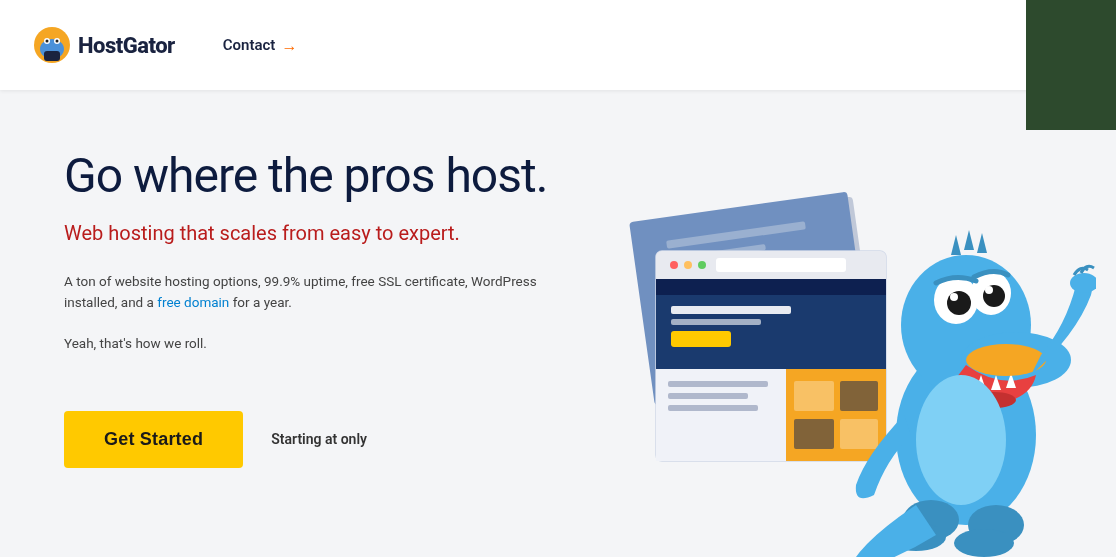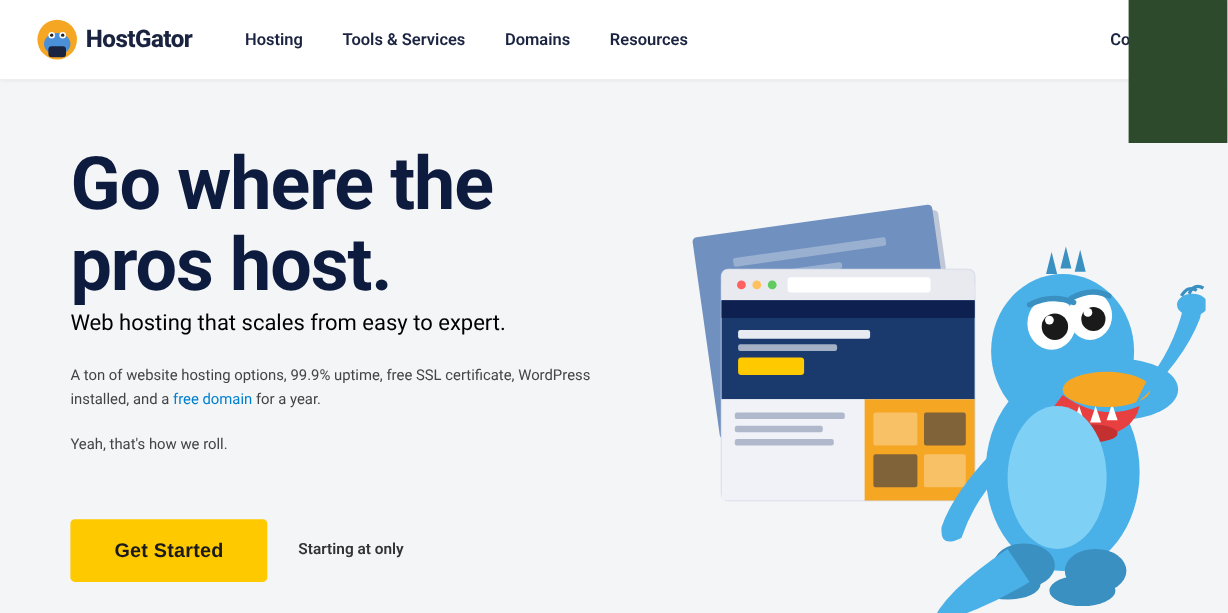--- a/index.html
+++ b/index.html
@@ -10,21 +10,21 @@
       min-height: 557px;
       overflow: hidden;
     }
 
     
     nav {
       background: #fff;
       display: flex;
       align-items: center;
       padding: 0 32px;
-      height: 72px;
+      height: 90px;
       box-shadow: 0 1px 4px rgba(0,0,0,0.08);
       position: relative;
       z-index: 10;
     }
     .logo-area {
       display: flex;
       align-items: center;
       gap: 6px;
       margin-right: 48px;
       text-decoration: none;
@@ -84,30 +84,31 @@
       min-height: 485px;
       display: flex;
       align-items: flex-start;
       overflow: hidden;
     }
     .hero-content {
       max-width: 520px;
       padding-top: 12px;
     }
     .hero-headline {
-      font-size: 67px;
-      font-weight: 700;
+      font-size: 48px;
+      font-weight: 400;
       color: #0d1b3e;
       line-height: 1.1;
+      margin-bottom: 16px;
       letter-spacing: -1px;
     }
     .hero-subheadline {
       font-size: 20px;
       font-weight: 400;
-      color: #000000;
+      color: #b91c1c;
       margin-bottom: 24px;
       line-height: 1.4;
     }
     .hero-description {
       font-size: 13.5px;
       color: #444;
       line-height: 1.6;
       margin-bottom: 21px;
     }
     .hero-description a {
@@ -186,26 +187,20 @@
       <circle cx="15" cy="16" r="3" fill="#fff"></circle>
       <circle cx="25" cy="16" r="3" fill="#fff"></circle>
       <circle cx="15" cy="16" r="1.5" fill="#222"></circle>
       <circle cx="25" cy="16" r="1.5" fill="#222"></circle>
 
       <rect x="12" y="26" width="16" height="10" rx="3" fill="#1a2340"></rect>
     </svg>
     <span class="logo-text">HostGator</span>
   </a>
 
-  <div class="nav-links">
-    <a class="nav-link" href="#">Hosting</a>
-    <a class="nav-link" href="#">Tools &amp; Services</a>
-    <a class="nav-link" href="#">Domains</a>
-    <a class="nav-link" href="#">Resources</a>
-  </div>
 
   <a class="nav-contact" href="#">
     <span>Contact</span>
     <span class="arrow">→</span>
   </a>
 
   <div class="dark-block"></div>
 </nav>
 
 <section class="hero">

